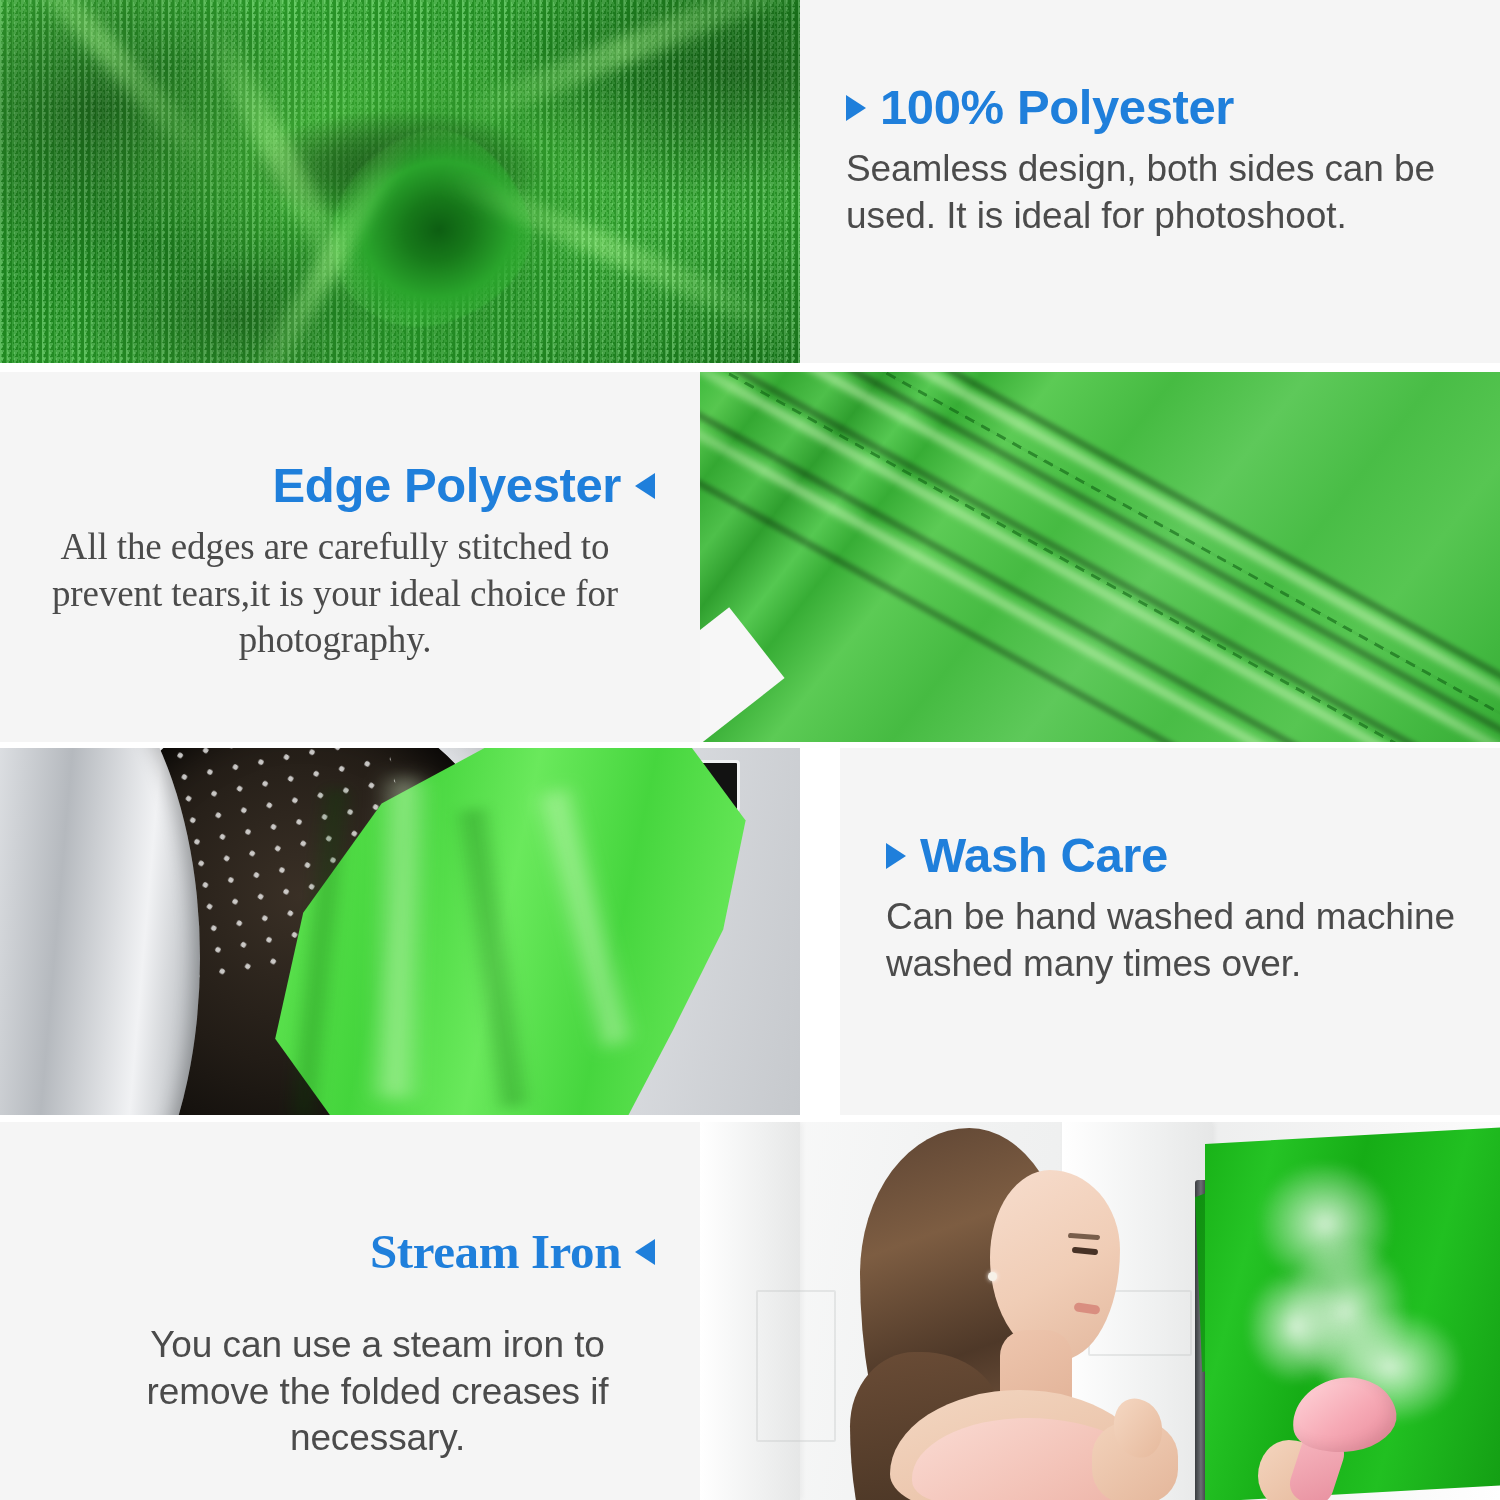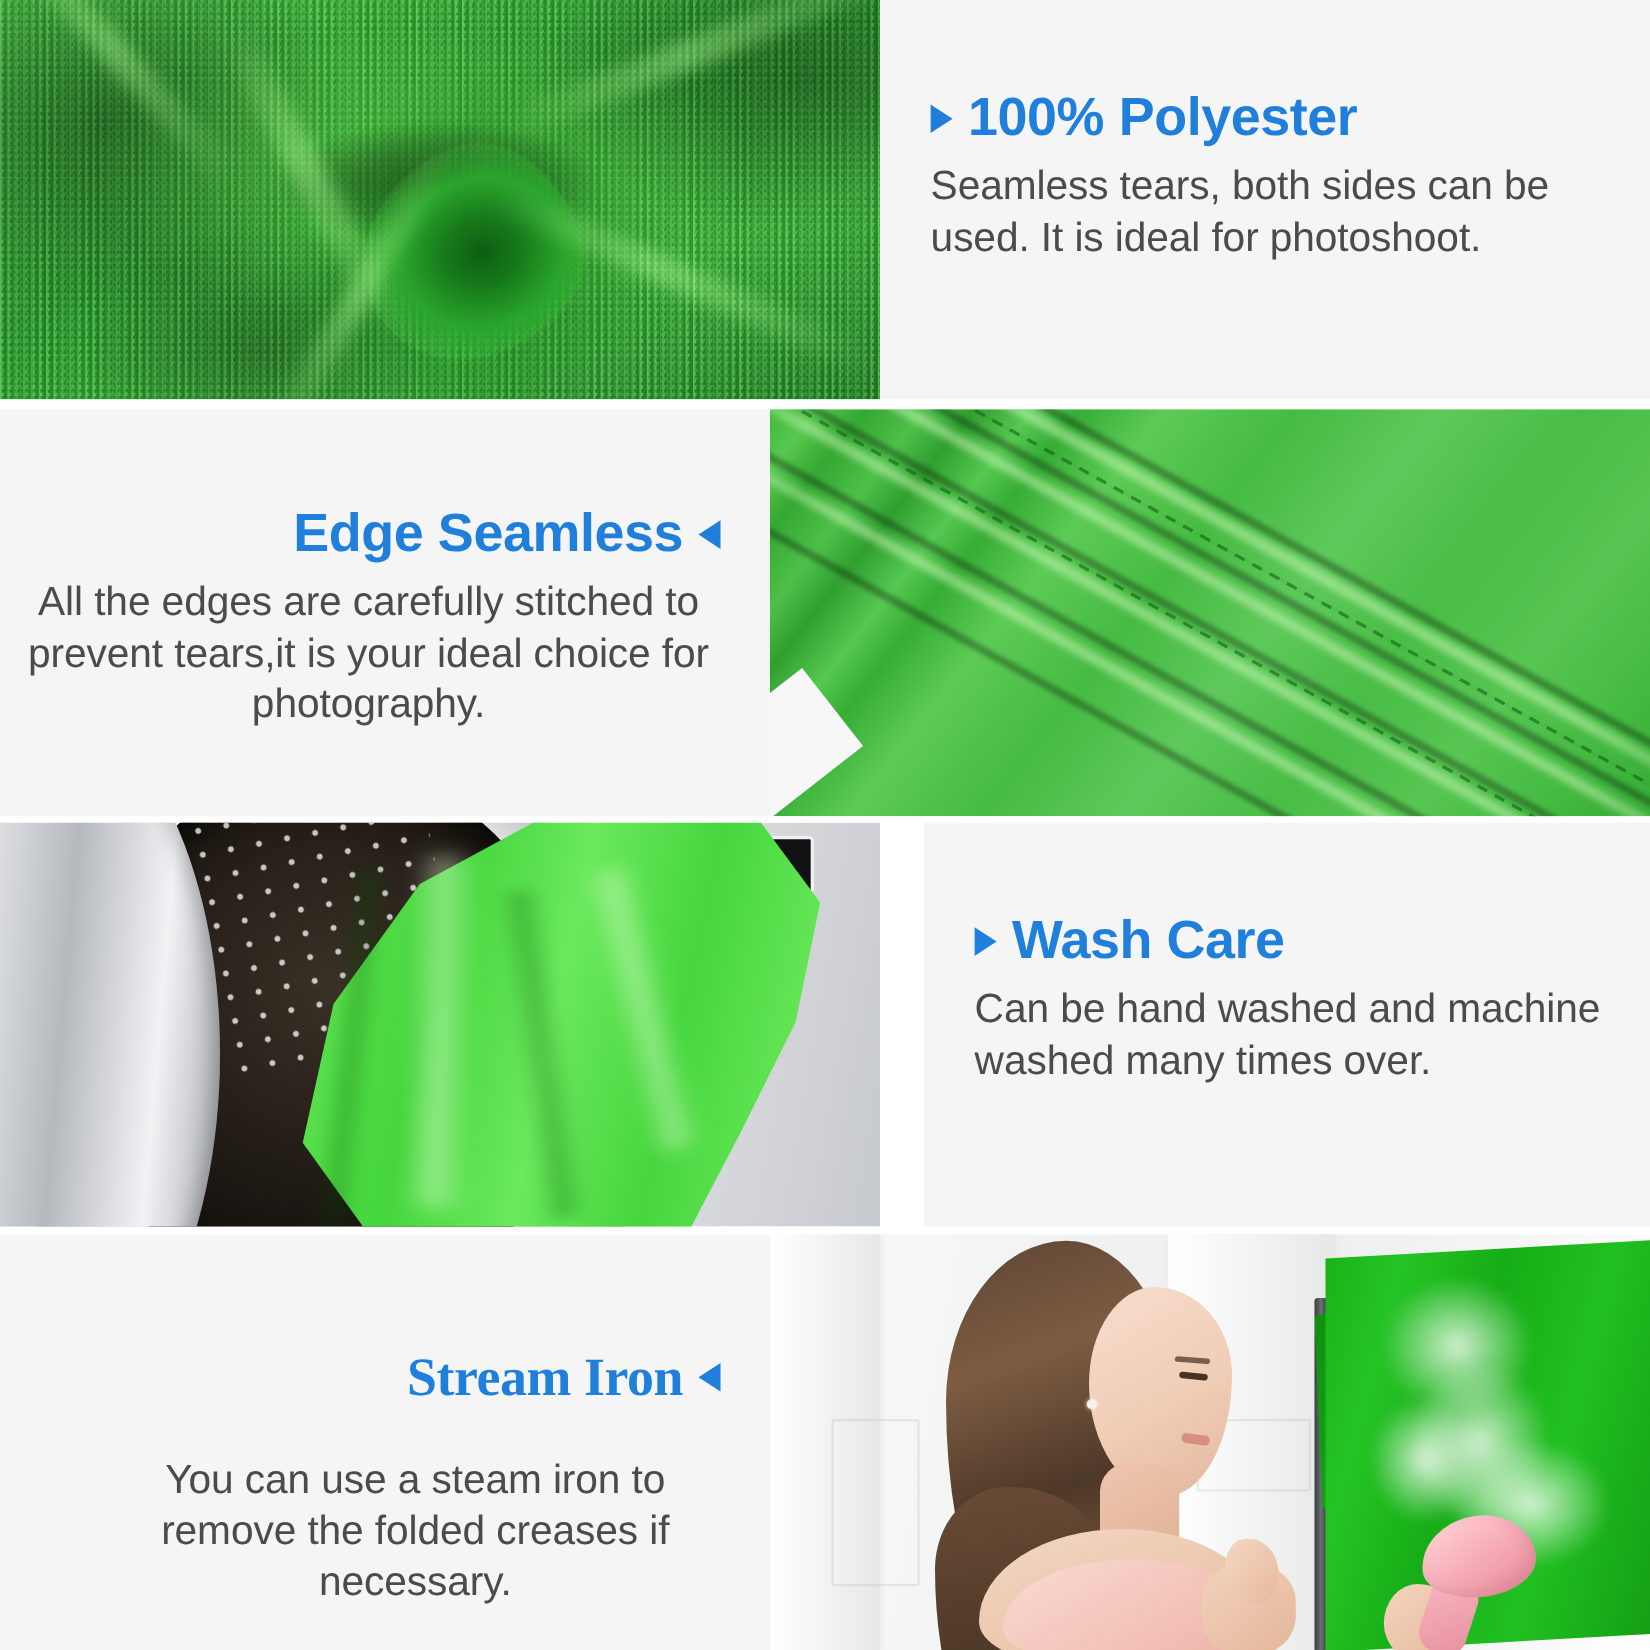--- a/index.html
+++ b/index.html
@@ -393,29 +393,29 @@
     <div class="fold" style="left:440px; top:30px; width:400px; height:28px; transform:rotate(-22deg);"></div>
     <div class="fold" style="left:430px; top:240px; width:380px; height:26px; transform:rotate(24deg);"></div>
     <div class="fold" style="left:180px; top:250px; width:300px; height:24px; transform:rotate(-60deg);"></div>
   </div>
 
   <div class="textpanel" style="left:800px; top:0px; width:700px; height:363px;">
     <div class="heading" style="position:absolute; left:46px; top:82px;">
       <span class="tri tri-right"></span>
       <span>100% Polyester</span>
     </div>
-    <div class="body-text ta-left" style="position:absolute; left:46px; top:146px; width:626px;">Seamless tears, both sides can be used. It is ideal for photoshoot.</div>
+    <div class="body-text ta-left" style="position:absolute; left:46px; top:146px; width:626px;">Seamless design, both sides can be used. It is ideal for photoshoot.</div>
   </div>
 
   <div class="textpanel" style="left:0px; top:372px; width:700px; height:370px;">
     <div class="heading" style="position:absolute; right:45px; top:88px;">
-      <span>Edge Seamless</span>
+      <span>Edge Polyester</span>
       <span class="tri tri-left"></span>
     </div>
-    <div class="body-text ta-center" style="position:absolute; right:45px; top:152px; width:640px;">All the edges are carefully stitched to prevent tears,it is your ideal choice for photography.</div>
+    <div class="body-text ta-center" style="position:absolute; right:45px; top:152px; width:640px;font-family:Liberation Serif, serif;">All the edges are carefully stitched to prevent tears,it is your ideal choice for photography.</div>
   </div>
 
   <div class="block" style="left:700px; top:372px; width:800px; height:370px;">
     <div class="pleats"></div>
     <div class="pleat-shadow" style="top:78px;  transform:rotate(29deg);"></div>
     <div class="pleat-hi" style="top:92px;  transform:rotate(29deg);"></div>
     <div class="pleat-shadow" style="top:132px; transform:rotate(29deg);"></div>
     <div class="pleat-hi" style="top:150px; transform:rotate(29deg);"></div>
     <div class="seam" style="top:118px; transform:rotate(29deg);"></div>
     <div class="pleat-shadow" style="top:196px; transform:rotate(29deg);"></div>

